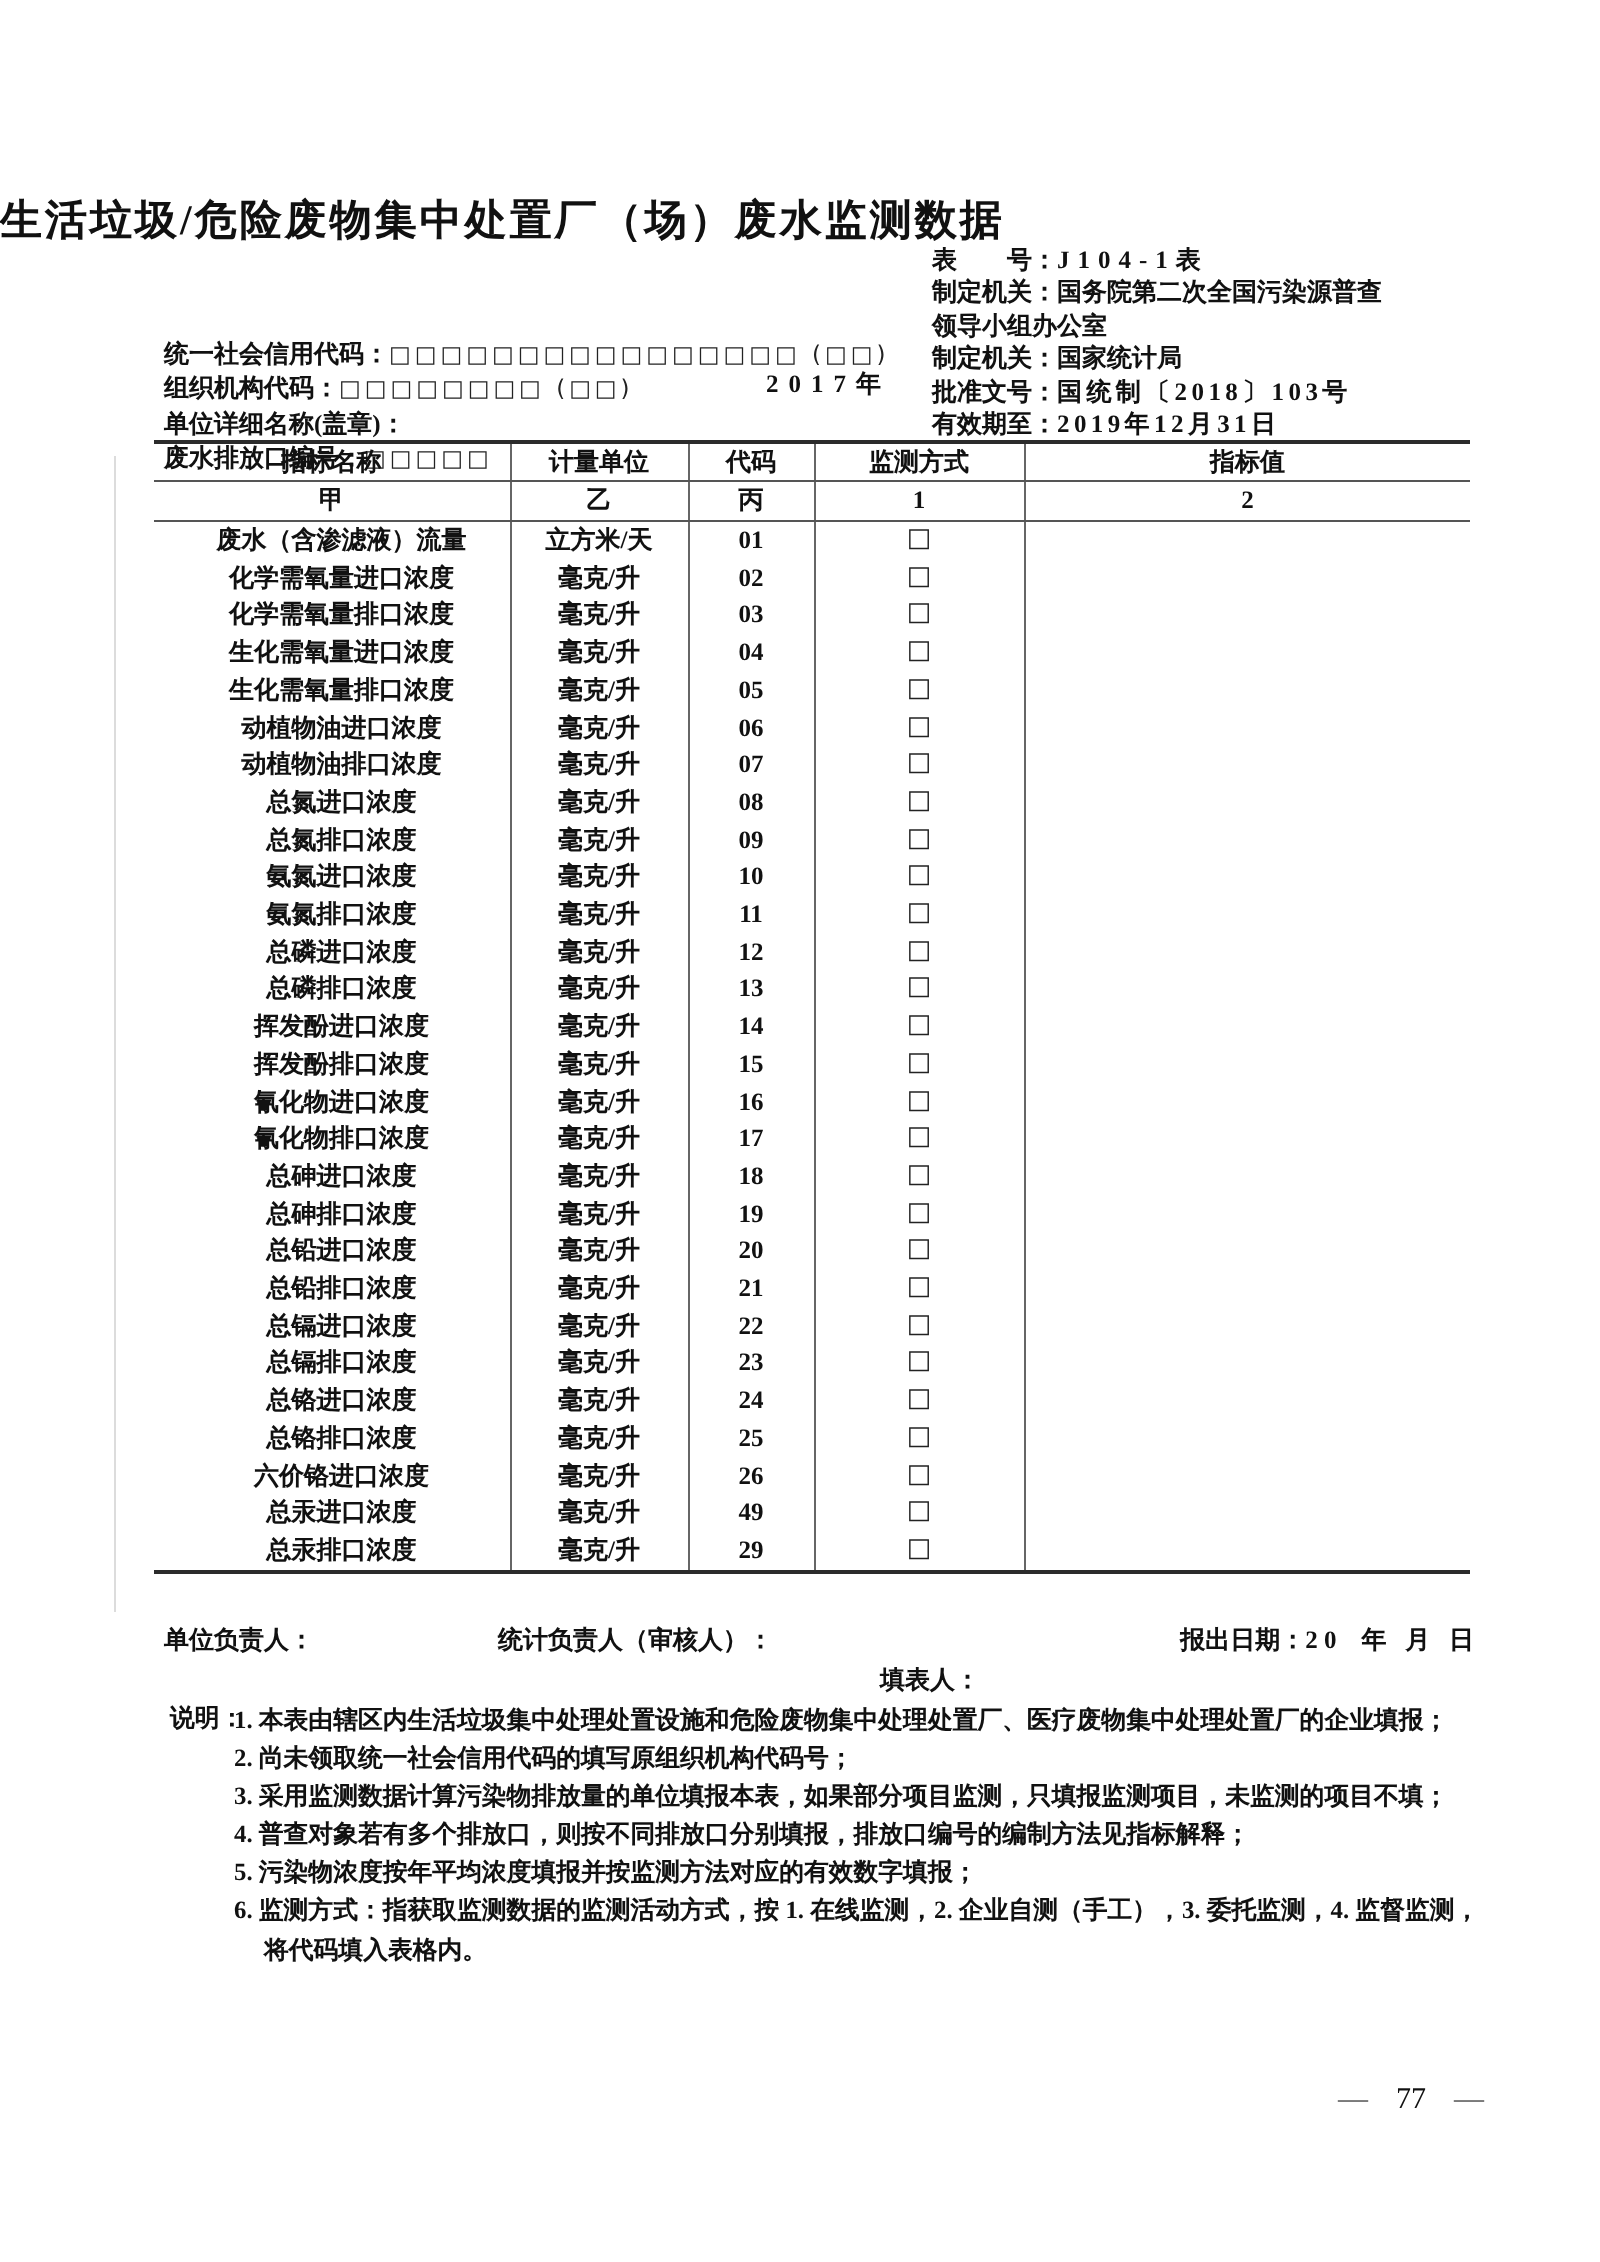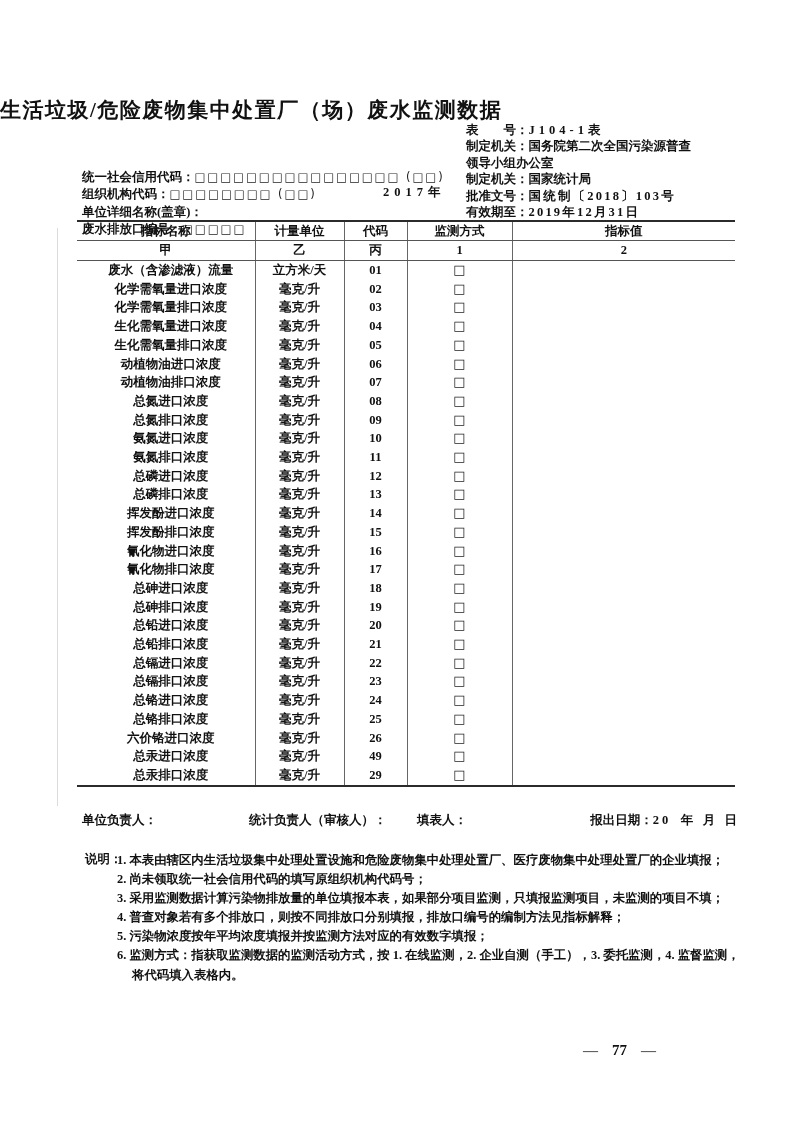--- a/index.html
+++ b/index.html
@@ -38,28 +38,28 @@
   table.grid th { font-weight:bold; padding:0; text-align:center; border-bottom:1px solid #555; }
   table.grid thead tr.h1 th { height:18px; line-height:18px; }
   table.grid thead tr.h2 th { height:19px; line-height:19px; }
   table.grid td { padding:0; height:18.7px; line-height:18.7px; font-weight:bold; text-align:center; overflow:hidden; white-space:nowrap; }
   table.grid th + th, table.grid td + td { border-left:1px solid #666; }
   table.grid td.name { text-align:center; padding-left:10px; }
   table.grid td.check { font-family:"DejaVu Sans","Liberation Sans",sans-serif; font-weight:normal; font-size:13px; color:#222; }
   
   .signrow { position:absolute; left:77px; top:812px; width:660px; height:17px; font-size:12.5px; font-weight:bold; }
   .signrow span { position:absolute; white-space:pre; }
-  .sig-unit { left:5px; } .sig-stat { left:172px; } .sig-filler { left:340px; }
+  .sig-unit { left:5px; } .sig-stat { left:172px; } .sig-filler { left:363px;margin-top:20px; }
   .sig-date { right:0; }
   
   .notes-label { position:absolute; left:85px; top:851px; font-size:12.4px; font-weight:bold; }
   .notes { position:absolute; left:117px; top:851px; width:624px; font-size:12.4px; font-weight:bold; }
   .notes .item { line-height:19.1px; padding-left:15px; text-indent:-15px; }
   
-  .pagenum { position:absolute; left:569px; top:1042px; width:140px; text-align:left; font-size:15px; font-weight:bold; white-space:nowrap; }
+  .pagenum { position:absolute; left:616px; top:1042px; width:140px; text-align:right; font-size:15px; font-weight:normal; white-space:nowrap; }
   .pagenum .dash { color:#555; letter-spacing:0; margin:0 14px; }
 </style>
 </head>
 <body>
 
 <div class="page">
 
   <div class="title">生活垃圾/危险废物集中处置厂（场）废水监测数据</div>
 
   <div class="meta-right">

